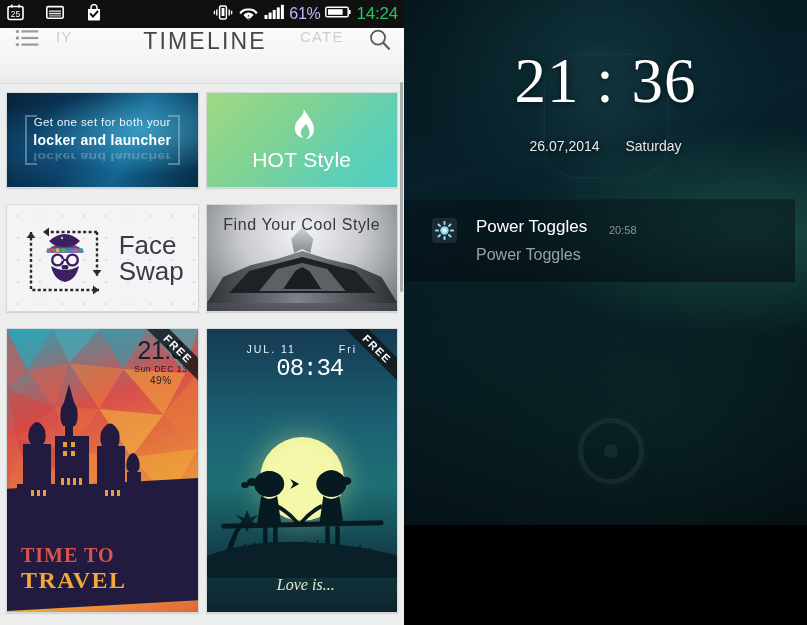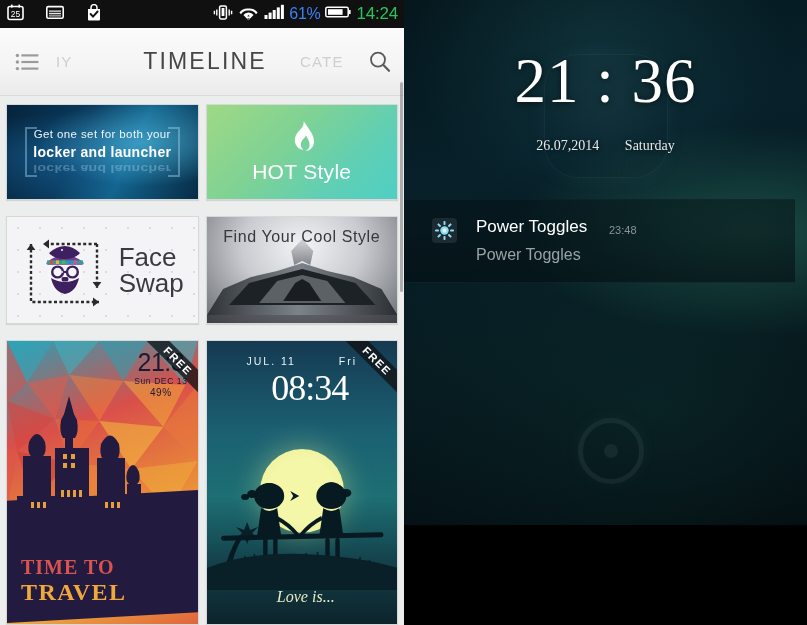--- a/index.html
+++ b/index.html
@@ -48,41 +48,41 @@
     position: absolute;
     right: 6px;
     top: 0;
     height: 28px;
     display: flex;
     align-items: center;
     gap: 5px;
   }
   .sb-ico { display: block; }
   .sb-text {
-    color: #3b82f6;
+    color: #c4b5fd;
     font-size: 16px;
     font-family: "Liberation Sans", sans-serif;
     letter-spacing: -0.3px;
     line-height: 28px;
   }
   .sb-clock {
     color: #22c55e;
     font-size: 17px;
     letter-spacing: -0.2px;
     line-height: 28px;
   }
 
   
   .toolbar {
     position: relative;
-    height: 68px;
+    height: 56px;
     background: linear-gradient(180deg, #fbfbfb 0%, #f4f4f4 60%, #ebebeb 100%);
     border-bottom: 1px solid #dcdcdc;
     display: flex;
-    align-items: center;
+    align-items: flex-start;
     box-sizing: border-box;
   }
   .tb-menu {
     width: 56px;
     display: flex;
     align-items: center;
     justify-content: center;
     flex: none;
   }
   .tb-tab {
@@ -310,24 +310,24 @@
     font-size: 10.5px;
     letter-spacing: 2px;
     font-family: "Liberation Sans", sans-serif;
   }
   .lv-top span.d2 { margin-left: 38px; }
   .lv-time {
     position: absolute;
     top: 26px; left: 0; right: 0;
     text-align: center;
     color: #ffffff;
-    font-size: 36px;
+    font-size: 24px;
     font-weight: 300;
     letter-spacing: -1px;
-    font-family: Liberation Serif, serif;
+    font-family: Liberation Mono, monospace;
     padding-left: 16px;
   }
   .lv-moon {
     position: absolute;
     left: 50%;
     top: 108px;
     width: 84px; height: 84px;
     margin-left: -42px;
     border-radius: 50%;
     background: radial-gradient(circle, #f4f6a8 55%, #e9ee92 100%);
@@ -429,21 +429,21 @@
     letter-spacing: 1px;
     line-height: 1;
     text-shadow: 0 1px 6px rgba(0,0,0,0.6);
   }
   .rs-date {
     position: absolute;
     top: 138px; left: 0; right: 0;
     text-align: center;
     color: #e7e9e9;
     font-size: 14px;
-    font-family: Liberation Serif, serif;
+    font-family: Liberation Sans, sans-serif;
     text-shadow: 0 1px 4px rgba(0,0,0,0.6);
   }
   .rs-date .dow { margin-left: 22px; }
   .rs-notif {
     position: absolute;
     top: 199px; left: 0; right: 12px;
     height: 82px;
     background: linear-gradient(180deg, rgba(6,18,22,0.50) 0%, rgba(4,14,18,0.62) 100%);
     border-top: 1px solid rgba(120,150,150,0.07);
     border-bottom: 1px solid rgba(120,150,150,0.07);
@@ -838,21 +838,21 @@
               <rect x="8.5" y="0" width="2" height="4" rx="0.8" transform="rotate(45 9.5 9.5)"></rect>
               <rect x="8.5" y="15" width="2" height="4" rx="0.8" transform="rotate(45 9.5 9.5)"></rect>
               <rect x="0" y="8.5" width="4" height="2" rx="0.8" transform="rotate(45 9.5 9.5)"></rect>
               <rect x="15" y="8.5" width="4" height="2" rx="0.8" transform="rotate(45 9.5 9.5)"></rect>
             </g>
           </g>
           <circle cx="9.5" cy="9.5" r="2" fill="#dff5fc"></circle>
         </svg>
       </div>
       <div class="rs-notif-title">Power Toggles</div>
-      <div class="rs-notif-time">23:48</div>
+      <div class="rs-notif-time">20:58</div>
       <div class="rs-notif-sub">Power Toggles</div>
     </div>
 
     <div class="rs-unlock">
       <div class="rs-unlock-dot"></div>
     </div>
   </div>
 
 </div>
 

